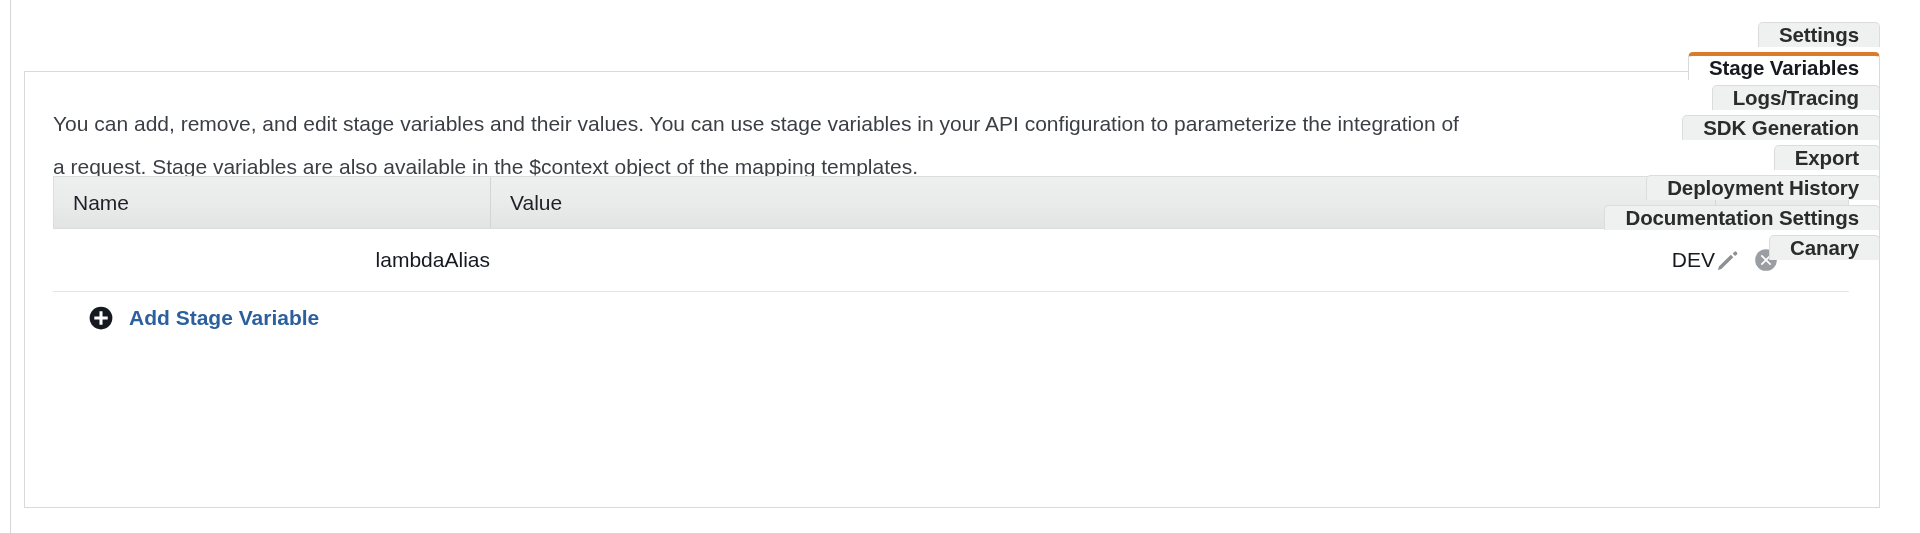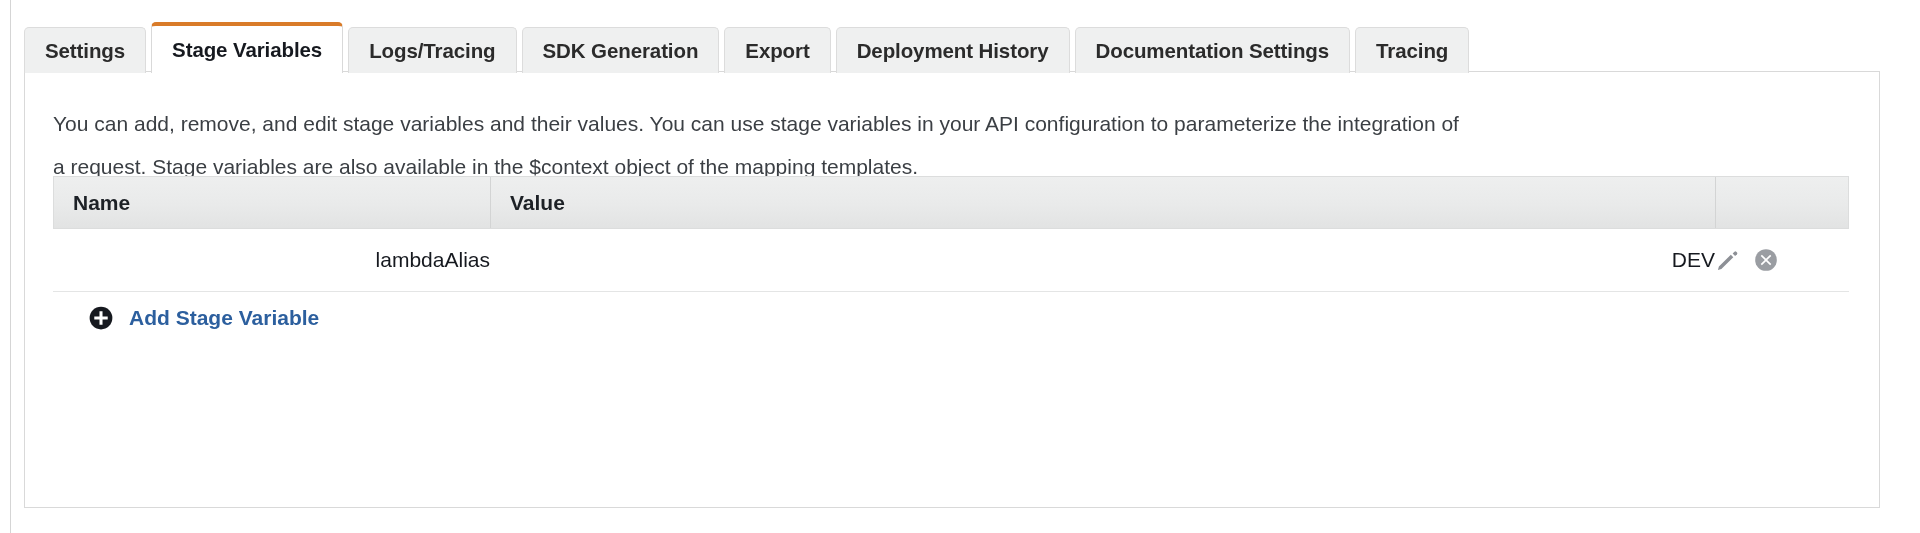--- a/index.html
+++ b/index.html
@@ -36,20 +36,21 @@
   .tabstrip {
     position: absolute;
     left: 24px;
     top: 22px;
     width: 1856px;
     height: 51px;
     display: flex;
     align-items: flex-end;
     gap: 5px;
     z-index: 3;
+    flex-direction: column;
   }
   .tab {
     position: relative;
     height: 46px;
     box-sizing: border-box;
     padding: 0 20px;
     display: flex;
     align-items: center;
     justify-content: center;
     font-size: 20.5px;
@@ -107,21 +108,21 @@
     height: 53px;
     background: linear-gradient(to bottom, #eeefef 0%, #e9eaea 55%, #e2e3e3 100%);
     border: 1px solid #dcdddd;
     box-sizing: border-box;
   }
   .th {
     display: flex;
     align-items: center;
     box-sizing: border-box;
     font-size: 21px;
-    font-weight: bold;
+    font-weight: normal;
     color: #1d2126;
     padding-left: 19px;
   }
   .th.col-name  { width: 437px; border-right: 1px solid #d3d4d4; }
   .th.col-value { width: 1225px; border-right: 1px solid #d3d4d4; }
   .th.col-acts  { width: 132px; }
 
   .trow {
     display: flex;
     align-items: center;
@@ -194,21 +195,21 @@
     <div class="tab">
       <span>Export</span>
     </div>
     <div class="tab">
       <span>Deployment History</span>
     </div>
     <div class="tab">
       <span>Documentation Settings</span>
     </div>
     <div class="tab">
-      <span>Tracing</span>
+      <span>Canary</span>
     </div>
   </div>
 
   <div class="panel">
 
     <div class="description">You can add, remove, and edit stage variables and their values. You can use stage variables in your API configuration to parameterize the integration of a request. Stage variables are also available in the $context object of the mapping templates.</div>
 
     <div class="table">
 
       <div class="thead">

